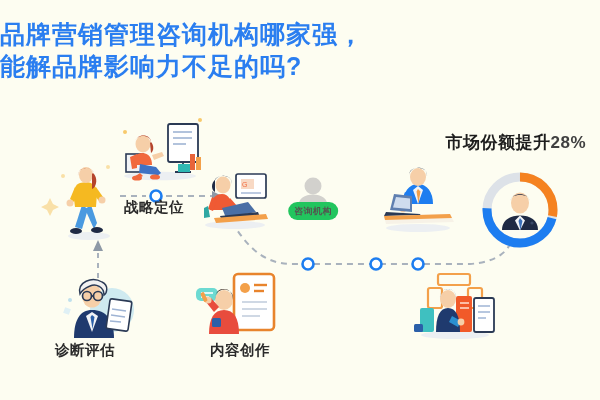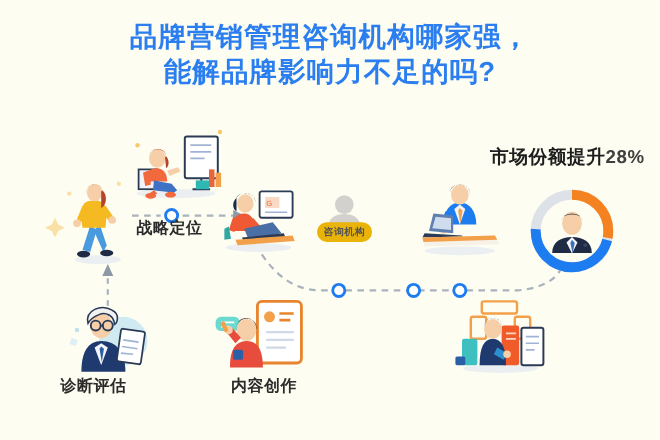--- a/index.html
+++ b/index.html
@@ -18,21 +18,21 @@
     height: 400px;
     background: #fdfdf1;
     overflow: hidden;
   }
   
   .title-block {
     position: absolute;
     left: 0;
     top: 18px;
     width: 600px;
-    text-align: center;
+    text-align: left;
     line-height: 1.28;
   }
   .title-line {
     display: block;
     font-size: 25px;
     font-weight: bold;
     color: #2a7ef0;
     letter-spacing: 1px;
     white-space: nowrap;
   }
@@ -84,21 +84,21 @@
     position: absolute;
     left: 50%;
     top: 0;
     transform: translateX(-50%);
   }
   .consultant-chip {
     position: absolute;
     left: 50%;
     top: 26px;
     transform: translateX(-50%);
-    background: #eab308;
+    background: #22c55e;
     color: #555450;
     font-size: 9px;
     font-weight: bold;
     border-radius: 9px;
     padding: 2.5px 6px;
     white-space: nowrap;
     letter-spacing: .4px;
   }
 
   

